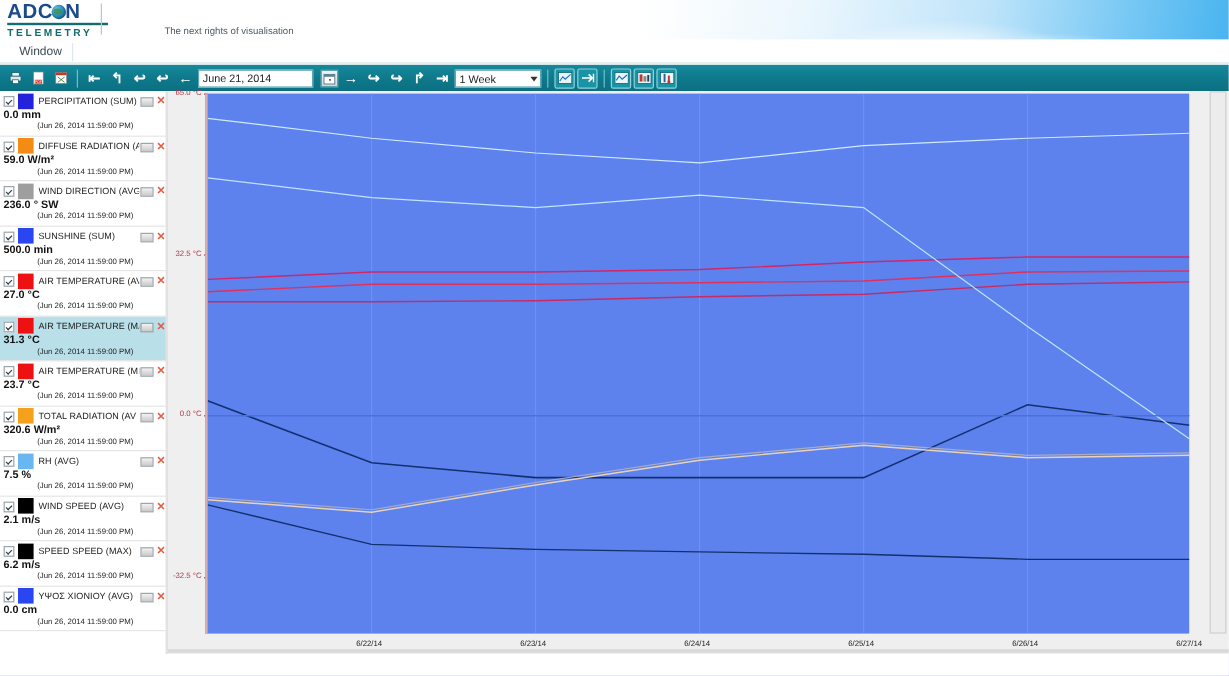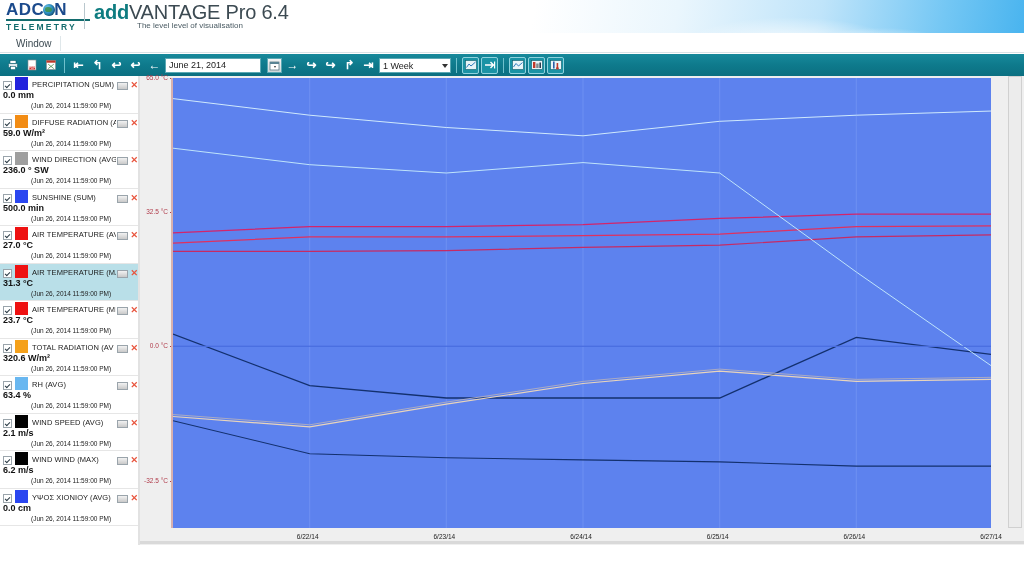--- a/index.html
+++ b/index.html
@@ -112,21 +112,21 @@
   }
   .sidebar {
     position: absolute; left: 0; top: 0; width: 140px; height: 455px;
     background: #ffffff; overflow: hidden;
   }
   .legend-item {
     position: relative; height: 37.5px; padding: 2px 2px 2px 3px;
     border-bottom: 1px solid #e6e6e6;
   }
   .legend-item.selected { background: #b9dfe8; }
-  .li-row1 { display: flex; align-items: flex-end; height: 12px; }
+  .li-row1 { display: flex; align-items: center; height: 12px; }
   .li-check {
     width: 9px; height: 9px; background: #ffffff; border: 1px solid #9aa4ab;
     margin-top: 1px; margin-right: 3px; position: relative; flex: 0 0 auto;
   }
   .li-check::after {
     content: ""; position: absolute; left: 1px; top: 2px;
     width: 4px; height: 2px; border-left: 1.5px solid #2a3a45; border-bottom: 1.5px solid #2a3a45;
     transform: rotate(-45deg);
   }
   .li-swatch { width: 13px; height: 13px; margin-right: 4px; flex: 0 0 auto; }
@@ -195,22 +195,21 @@
 <body>
 
 <div id="app">
 
   <div class="header">
     <div class="logo-wrap">
       <div class="logo-adcon"><span>ADC</span><span class="logo-globe"></span><span>N</span></div>
       <div class="logo-tele">TELEMETRY</div>
     </div>
     <div class="logo-divider"></div>
-    <div class="app-title"><span class="add">add</span><span class="vantage">VANTAGE Pro 6.4</span></div>
-    <div class="app-sub">The level level of visualisation</div>
+    <div class="app-sub">The next rights of visualisation</div>
   </div>
 
   <div class="menubar">
     <div class="menu-item">Window</div>
   </div>
 
   <div class="toolbar">
     <div class="tb-btn" title="Print">
       <svg class="ico" width="12" height="12" viewBox="0 0 12 12">
           <rect x="3" y="1.5" width="6" height="3" fill="#fff" stroke="#0b5c6b" stroke-width="0.6"></rect>
@@ -385,39 +384,39 @@
           <div class="li-ts">(Jun 26, 2014 11:59:00 PM)</div>
         </div>
         <div class="legend-item">
           <div class="li-row1">
             <div class="li-check"></div>
             <div class="li-swatch" style="background:#69b7f0"></div>
             <div class="li-name">RH (AVG)</div>
             <div class="li-btn"></div>
             <div class="li-close">✕</div>
           </div>
-          <div class="li-value">63.4 %</div>
+          <div class="li-value">7.5 %</div>
           <div class="li-ts">(Jun 26, 2014 11:59:00 PM)</div>
         </div>
         <div class="legend-item">
           <div class="li-row1">
             <div class="li-check"></div>
             <div class="li-swatch" style="background:#000000"></div>
             <div class="li-name">WIND SPEED (AVG)</div>
             <div class="li-btn"></div>
             <div class="li-close">✕</div>
           </div>
           <div class="li-value">2.1 m/s</div>
           <div class="li-ts">(Jun 26, 2014 11:59:00 PM)</div>
         </div>
         <div class="legend-item">
           <div class="li-row1">
             <div class="li-check"></div>
             <div class="li-swatch" style="background:#000000"></div>
-            <div class="li-name">WIND WIND (MAX)</div>
+            <div class="li-name">SPEED SPEED (MAX)</div>
             <div class="li-btn"></div>
             <div class="li-close">✕</div>
           </div>
           <div class="li-value">6.2 m/s</div>
           <div class="li-ts">(Jun 26, 2014 11:59:00 PM)</div>
         </div>
         <div class="legend-item">
           <div class="li-row1">
             <div class="li-check"></div>
             <div class="li-swatch" style="background:#2a46f0"></div>

